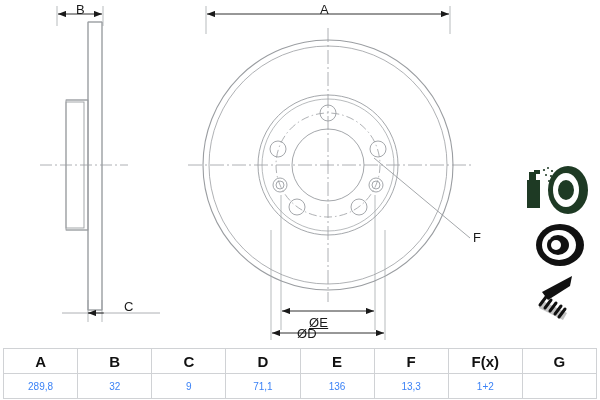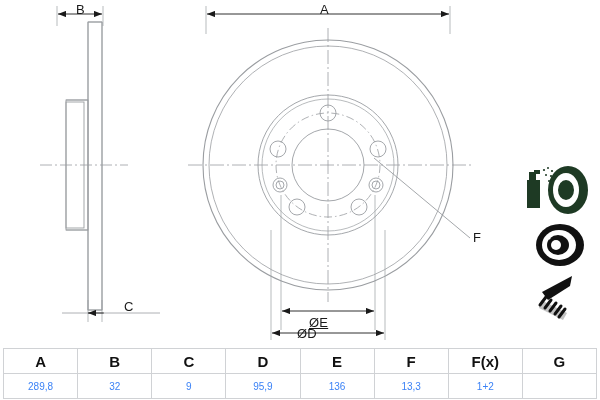--- a/index.html
+++ b/index.html
@@ -215,20 +215,20 @@
       <th>F</th>
       <th>F(x)</th>
       <th>G</th>
     </tr>
   </thead>
   <tbody>
     <tr>
       <td>289,8</td>
       <td>32</td>
       <td>9</td>
-      <td>95,9</td>
+      <td>71,1</td>
       <td>136</td>
       <td>13,3</td>
       <td>1+2</td>
       <td></td>
     </tr>
   </tbody>
 </table>
 
 </body></html>

